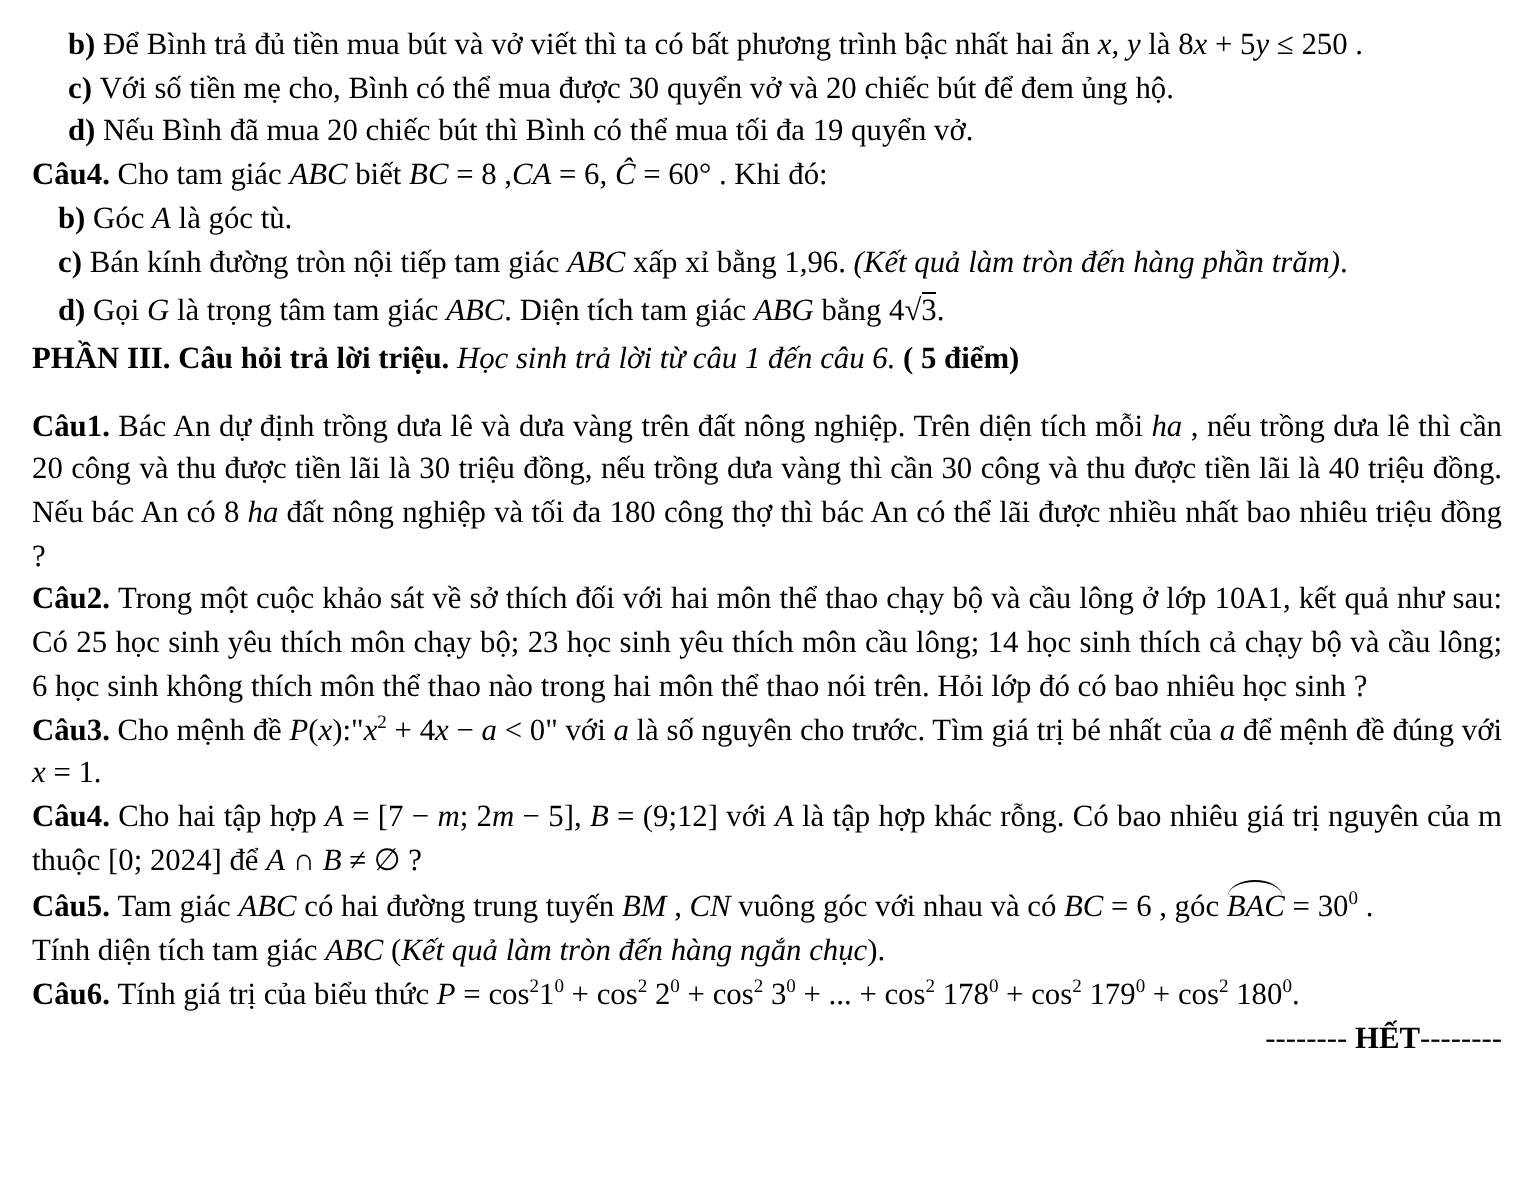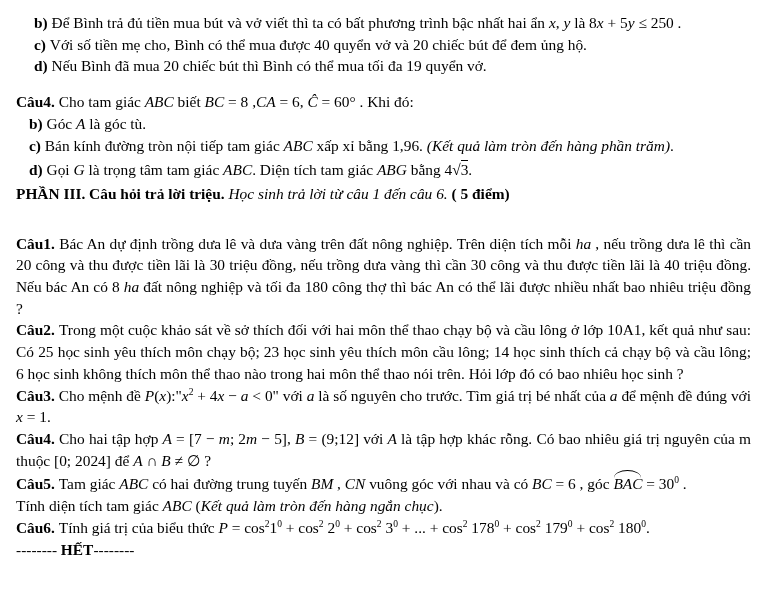--- a/index.html
+++ b/index.html
@@ -16,21 +16,21 @@
   }
   .doc {
     padding: 12px 7px 0 16px;
     font-size: 15.4px;
     line-height: 21.7px;
   }
   .para {
     text-align: justify;
   }
   .para.center {
-    text-align: left;
+    text-align: right;
   }
   .indent-1 { padding-left: 18px; }   
   .indent-2 { padding-left: 13px; }   
 
   
   .run-r  { font-style: normal; font-weight: normal; }
   .run-b  { font-weight: bold; }
   .run-i  { font-style: italic; }
   .run-sup {
     vertical-align: super;
@@ -48,35 +48,35 @@
     position: absolute;
     left: 1px;
     right: 1px;
     top: -3px;
     height: 7px;
     border-top: 1.5px solid #000;
     border-radius: 50% / 100% 100% 0 0;
   }
 
   
-  [data-name="p2-q4"]        { margin-top: 14px; }
+  [data-name="p2-q4"]        { margin-top: 0; }
   [data-name="p2-q4-a"]      { margin-top: 4px; }
   [data-name="p2-q4-d"]      { margin-top: 3px; }
   [data-name="part3-heading"]{ margin-top: 2px; }
-  [data-name="p3-q1"]        { margin-top: 28px; }
+  [data-name="p3-q1"]        { margin-top: 12px; }
   [data-name="p3-q4"]        { margin-top: 0; }
   [data-name="p3-q5"]        { margin-top: 2px; }
   [data-name="footer-het"]   { margin-top: 1px; }
 </style>
 </head>
 <body>
 
 <div class="doc" data-name="document">
     <div class="para indent-1" data-name="p2-item-b"><span class="run-b" data-name="text-run">b) </span><span class="run-r" data-name="text-run">Để Bình trả đủ tiền mua bút và vở viết thì ta có bất phương trình bậc nhất hai ẩn </span><span class="run-i" data-name="text-run">x</span><span class="run-r" data-name="text-run">, </span><span class="run-i" data-name="text-run">y</span><span class="run-r" data-name="text-run"> là 8</span><span class="run-i" data-name="text-run">x</span><span class="run-r" data-name="text-run"> + 5</span><span class="run-i" data-name="text-run">y</span><span class="run-r" data-name="text-run"> ≤ 250 .</span></div>
-    <div class="para indent-1" data-name="p2-item-c"><span class="run-b" data-name="text-run">c) </span><span class="run-r" data-name="text-run">Với số tiền mẹ cho, Bình có thể mua được 40 quyển vở và 20 chiếc bút để đem ủng hộ.</span></div>
+    <div class="para indent-1" data-name="p2-item-c"><span class="run-b" data-name="text-run">c) </span><span class="run-r" data-name="text-run">Với số tiền mẹ cho, Bình có thể mua được 30 quyển vở và 20 chiếc bút để đem ủng hộ.</span></div>
     <div class="para indent-1" data-name="p2-item-d"><span class="run-b" data-name="text-run">d) </span><span class="run-r" data-name="text-run">Nếu Bình đã mua 20 chiếc bút thì Bình có thể mua tối đa 19 quyển vở.</span></div>
     <div class="para" data-name="p2-q4"><span class="run-b" data-name="text-run">Câu4. </span><span class="run-r" data-name="text-run">Cho tam giác </span><span class="run-i" data-name="text-run">ABC</span><span class="run-r" data-name="text-run"> biết </span><span class="run-i" data-name="text-run">BC</span><span class="run-r" data-name="text-run"> = 8 ,</span><span class="run-i" data-name="text-run">CA</span><span class="run-r" data-name="text-run"> = 6, </span><span class="run-i" data-name="text-run">Ĉ</span><span class="run-r" data-name="text-run"> = 60°</span><span class="run-r" data-name="text-run"> . Khi đó:</span></div>
     <div class="para indent-2" data-name="p2-q4-b"><span class="run-b" data-name="text-run">b) </span><span class="run-r" data-name="text-run">Góc </span><span class="run-i" data-name="text-run">A</span><span class="run-r" data-name="text-run"> là góc tù.</span></div>
     <div class="para indent-2" data-name="p2-q4-c"><span class="run-b" data-name="text-run">c) </span><span class="run-r" data-name="text-run">Bán kính đường tròn nội tiếp tam giác </span><span class="run-i" data-name="text-run">ABC</span><span class="run-r" data-name="text-run"> xấp xỉ bằng 1,96. </span><span class="run-i" data-name="text-run">(Kết quả làm tròn đến hàng phần trăm)</span><span class="run-r" data-name="text-run">.</span></div>
     <div class="para indent-2" data-name="p2-q4-d"><span class="run-b" data-name="text-run">d) </span><span class="run-r" data-name="text-run">Gọi </span><span class="run-i" data-name="text-run">G</span><span class="run-r" data-name="text-run"> là trọng tâm tam giác </span><span class="run-i" data-name="text-run">ABC</span><span class="run-r" data-name="text-run">. Diện tích tam giác </span><span class="run-i" data-name="text-run">ABG</span><span class="run-r" data-name="text-run"> bằng 4</span><span class="run-r" data-name="text-run">√</span><span class="run-sq" data-name="text-run">3</span><span class="run-r" data-name="text-run">.</span></div>
     <div class="para" data-name="part3-heading"><span class="run-b" data-name="text-run">PHẦN III. Câu hỏi trả lời triệu. </span><span class="run-i" data-name="text-run">Học sinh trả lời từ câu 1 đến câu 6. </span><span class="run-b" data-name="text-run">( 5 điểm)</span></div>
     <div class="para" data-name="p3-q1"><span class="run-b" data-name="text-run">Câu1. </span><span class="run-r" data-name="text-run">Bác An dự định trồng dưa lê và dưa vàng trên đất nông nghiệp. Trên diện tích mỗi </span><span class="run-i" data-name="text-run">ha</span><span class="run-r" data-name="text-run"> , nếu trồng dưa lê thì cần 20 công và thu được tiền lãi là 30 triệu đồng, nếu trồng dưa vàng thì cần 30 công và thu được tiền lãi là 40 triệu đồng. Nếu bác An có 8 </span><span class="run-i" data-name="text-run">ha</span><span class="run-r" data-name="text-run"> đất nông nghiệp và tối đa 180 công thợ thì bác An có thể lãi được nhiều nhất bao nhiêu triệu đồng ?</span></div>
     <div class="para" data-name="p3-q2"><span class="run-b" data-name="text-run">Câu2. </span><span class="run-r" data-name="text-run">Trong một cuộc khảo sát về sở thích đối với hai môn thể thao chạy bộ và cầu lông ở lớp 10A1, kết quả như sau: Có 25 học sinh yêu thích môn chạy bộ; 23 học sinh yêu thích môn cầu lông; 14 học sinh thích cả chạy bộ và cầu lông; 6 học sinh không thích môn thể thao nào trong hai môn thể thao nói trên. Hỏi lớp đó có bao nhiêu học sinh ?</span></div>
     <div class="para" data-name="p3-q3"><span class="run-b" data-name="text-run">Câu3. </span><span class="run-r" data-name="text-run">Cho mệnh đề </span><span class="run-i" data-name="text-run">P</span><span class="run-r" data-name="text-run">(</span><span class="run-i" data-name="text-run">x</span><span class="run-r" data-name="text-run">):"</span><span class="run-i" data-name="text-run">x</span><span class="run-sup" data-name="text-run">2</span><span class="run-r" data-name="text-run"> + 4</span><span class="run-i" data-name="text-run">x</span><span class="run-r" data-name="text-run"> − </span><span class="run-i" data-name="text-run">a</span><span class="run-r" data-name="text-run"> &lt; 0" với </span><span class="run-i" data-name="text-run">a</span><span class="run-r" data-name="text-run"> là số nguyên cho trước. Tìm giá trị bé nhất của </span><span class="run-i" data-name="text-run">a</span><span class="run-r" data-name="text-run"> để mệnh đề đúng với </span><span class="run-i" data-name="text-run">x</span><span class="run-r" data-name="text-run"> = 1.</span></div>
     <div class="para" data-name="p3-q4"><span class="run-b" data-name="text-run">Câu4. </span><span class="run-r" data-name="text-run">Cho hai tập hợp </span><span class="run-i" data-name="text-run">A</span><span class="run-r" data-name="text-run"> = [7 − </span><span class="run-i" data-name="text-run">m</span><span class="run-r" data-name="text-run">; 2</span><span class="run-i" data-name="text-run">m</span><span class="run-r" data-name="text-run"> − 5], </span><span class="run-i" data-name="text-run">B</span><span class="run-r" data-name="text-run"> = (9;12] với </span><span class="run-i" data-name="text-run">A</span><span class="run-r" data-name="text-run"> là tập hợp khác rỗng. Có bao nhiêu giá trị nguyên của m thuộc [0; 2024] để </span><span class="run-i" data-name="text-run">A</span><span class="run-r" data-name="text-run"> ∩ </span><span class="run-i" data-name="text-run">B</span><span class="run-r" data-name="text-run"> ≠ ∅ ?</span></div>

